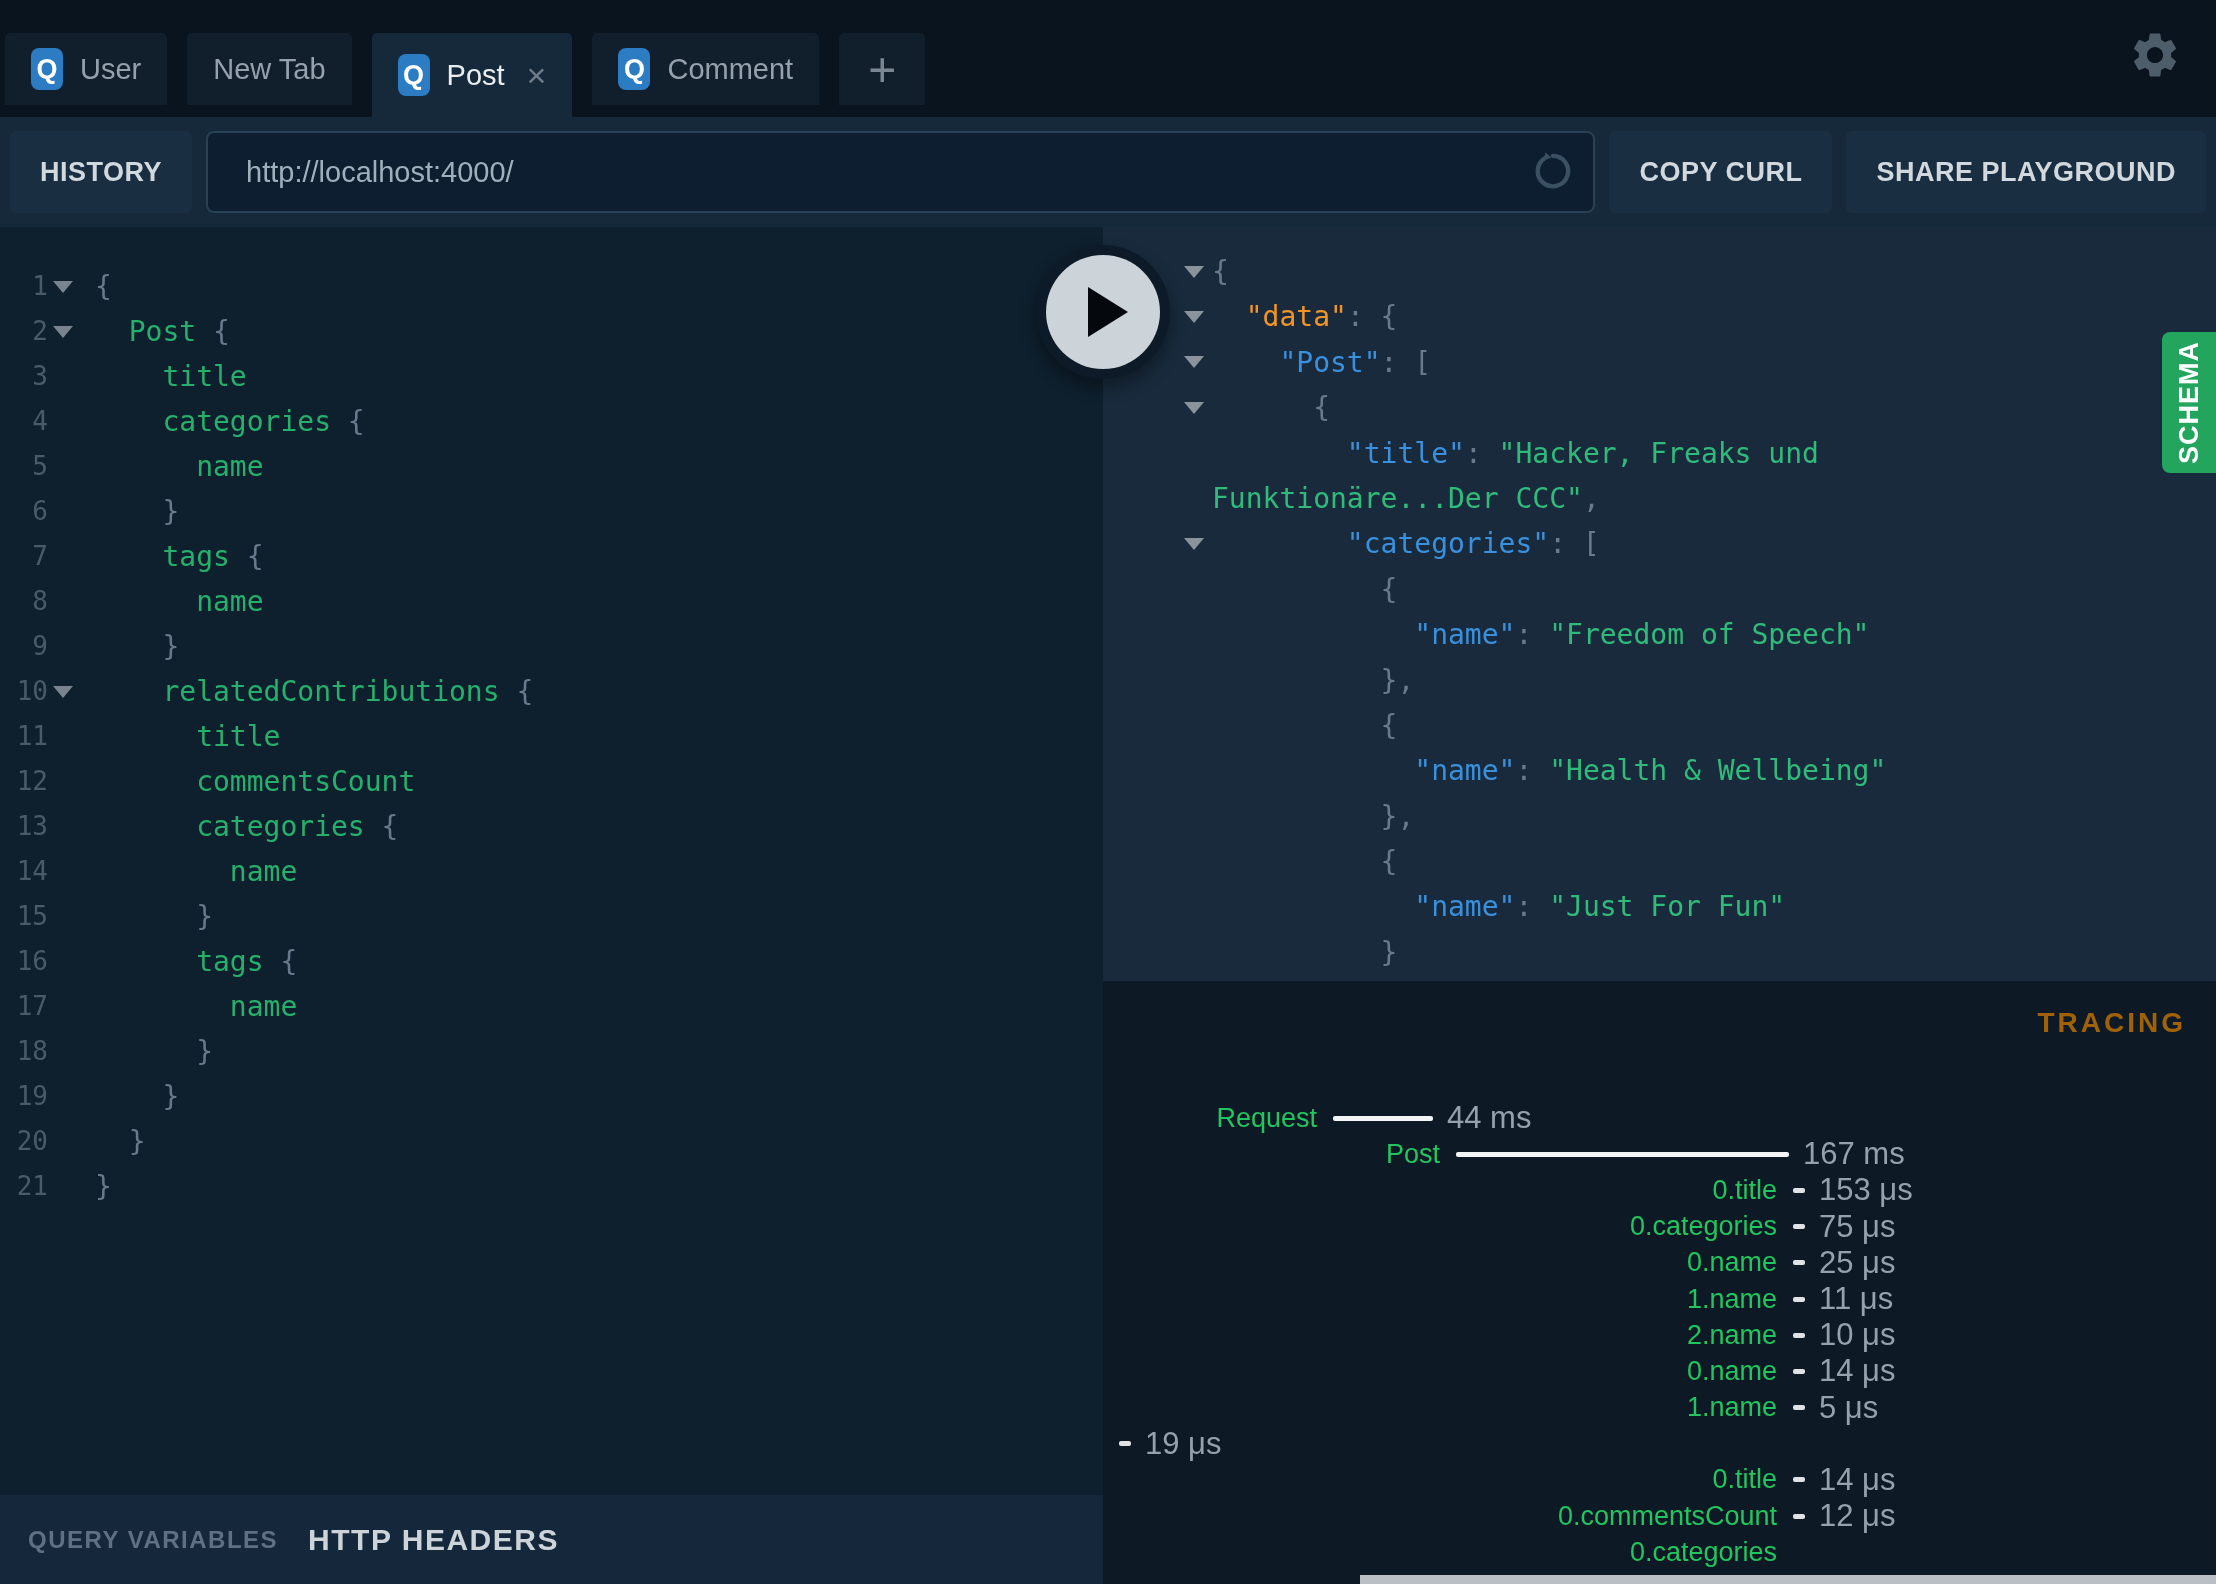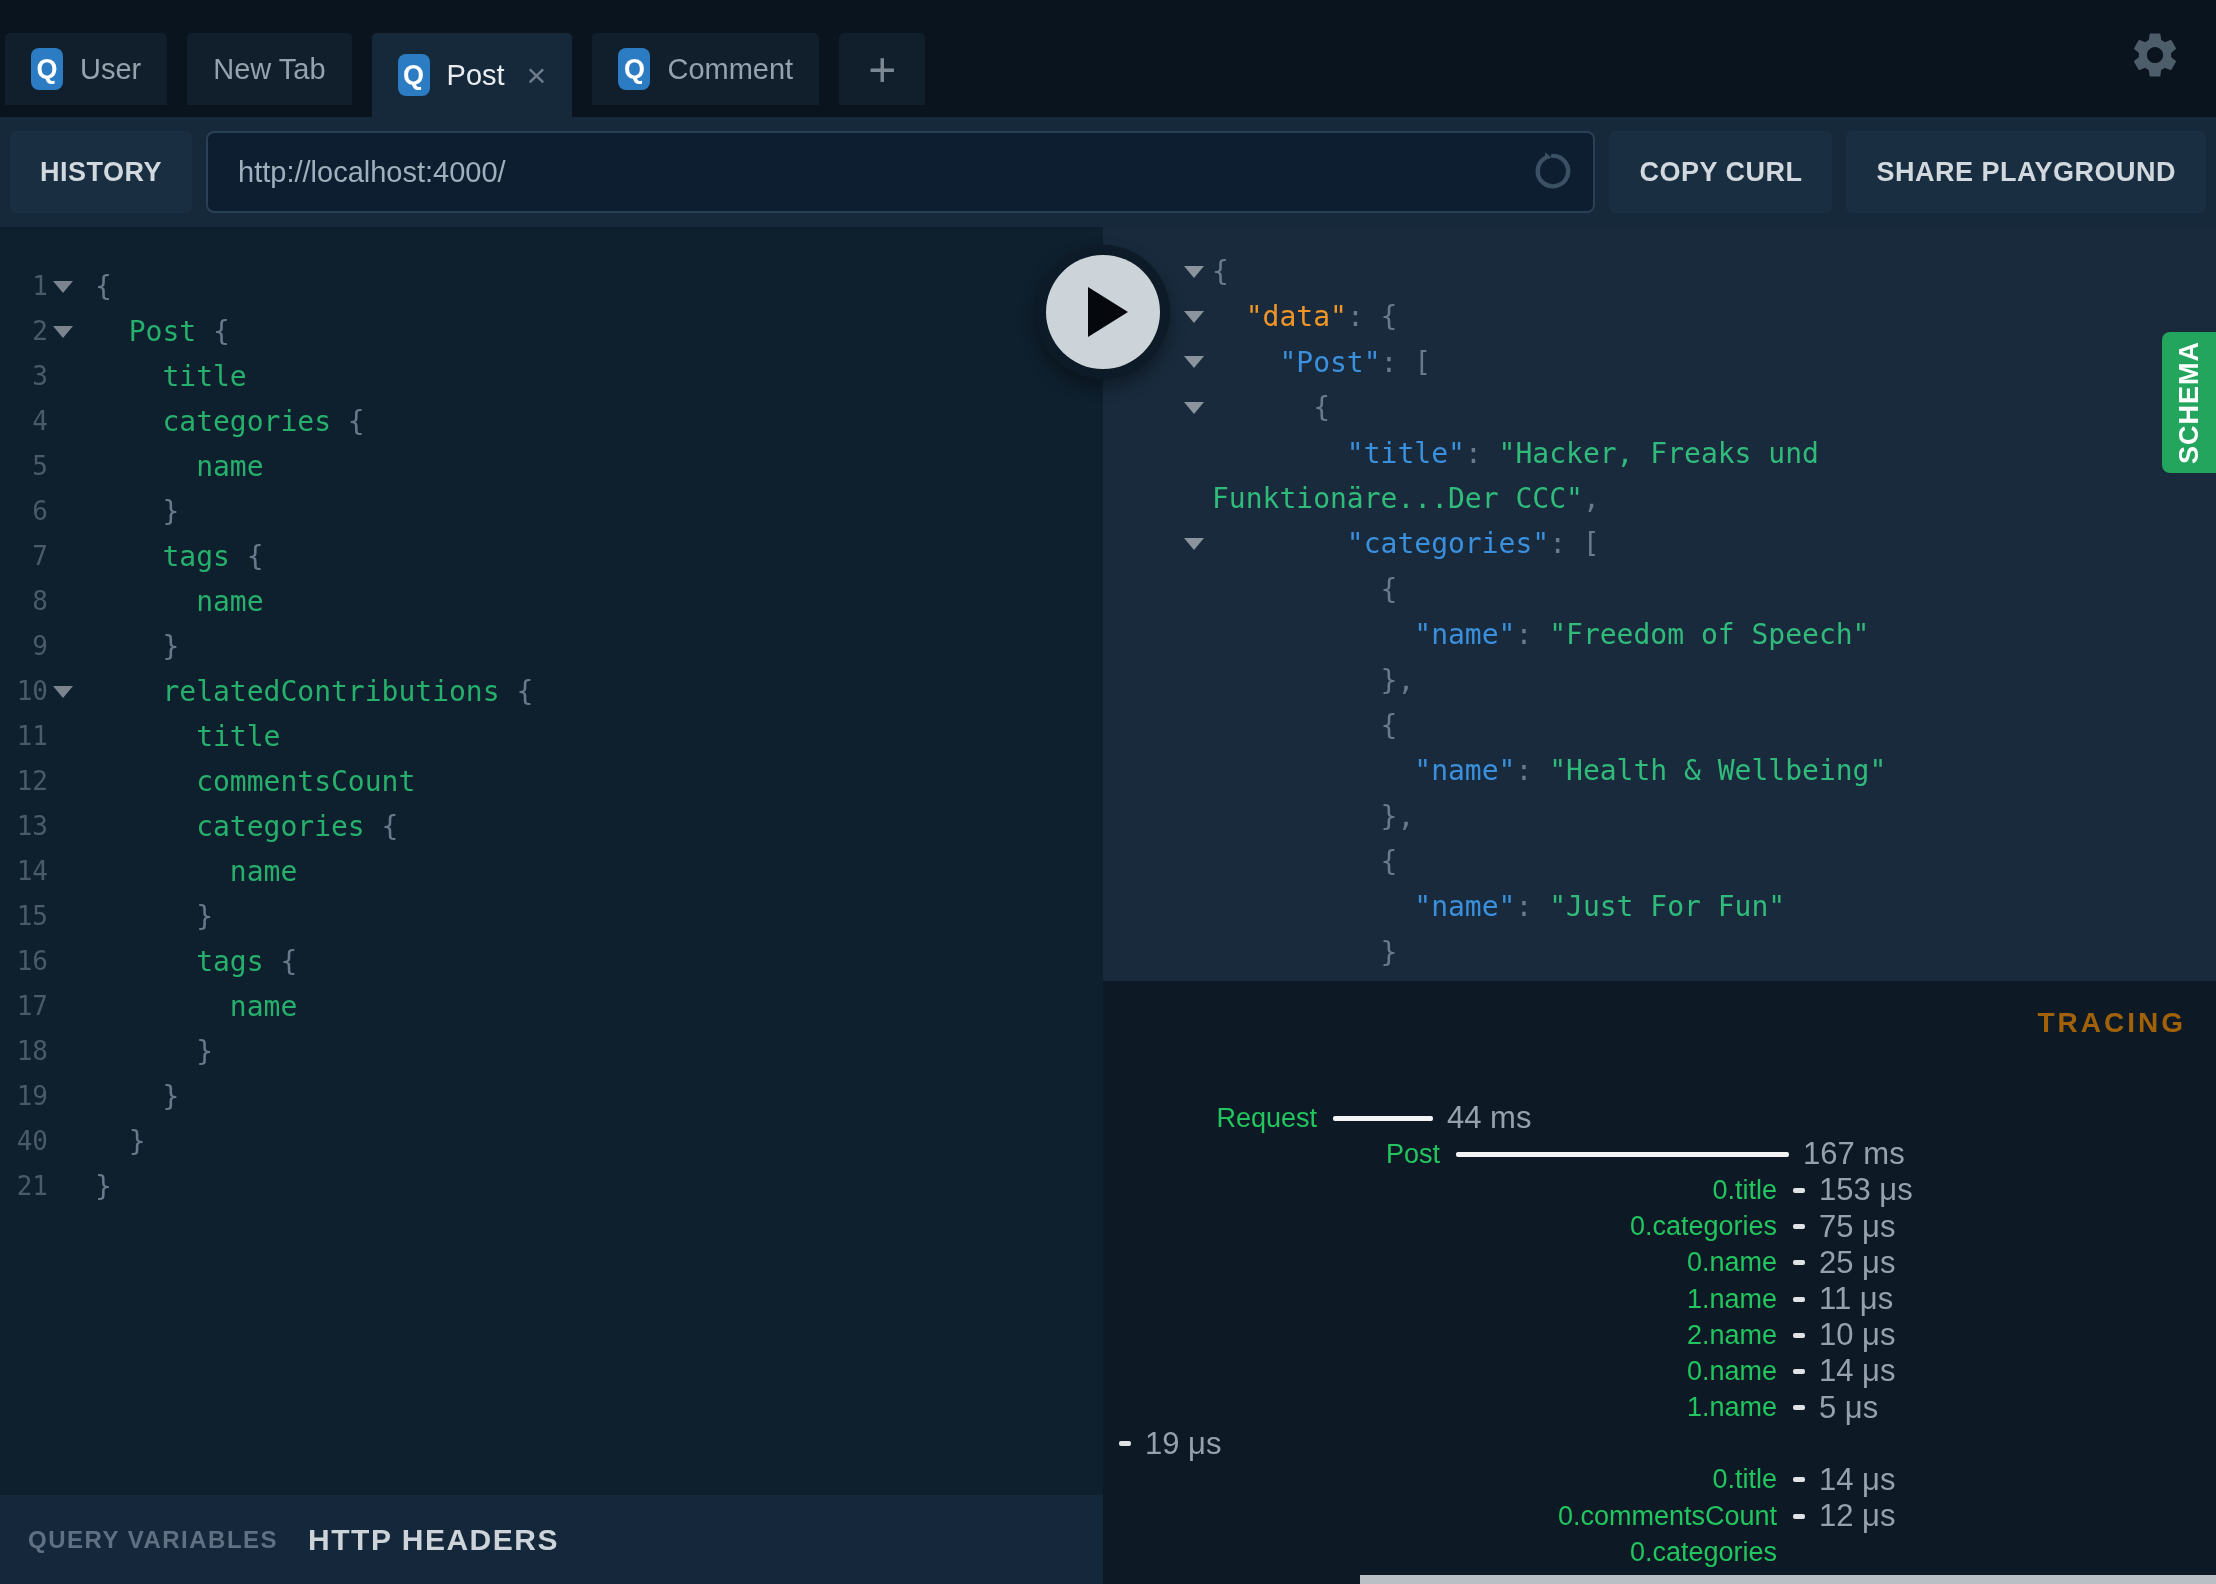--- a/index.html
+++ b/index.html
@@ -24,21 +24,21 @@
 
   
   .toolbar{position:absolute;left:0;top:117px;width:100%;height:110px;background:#16293b;
        display:flex;align-items:center;padding:0 10px;box-sizing:border-box;}
   .tb-btn{height:82px;padding:0 30px;margin-right:14px;background:#1a2e41;border-radius:6px;border:none;
        color:#d2d9de;font-size:27px;font-weight:600;letter-spacing:0.5px;display:flex;align-items:center;cursor:pointer;
        font-family:inherit;white-space:nowrap;}
   .url-wrap{flex:1;height:82px;margin-right:14px;background:#0c1e2f;border:2px solid #2a4054;border-radius:8px;
        display:flex;align-items:center;box-sizing:border-box;}
   .url-input{flex:1;background:transparent;border:none;outline:none;color:#9fb0bd;font-size:29px;
-       padding-left:30px;font-family:inherit;}
+       padding-left:38px;font-family:inherit;}
   .reload{width:44px;height:44px;margin-right:18px;color:#3c5064;cursor:pointer;}
   .reload svg{width:100%;height:100%;}
 
   
   .main{position:absolute;left:0;top:227px;width:2216px;height:1357px;}
   .left-pane{position:absolute;left:0;top:0;width:1103px;height:1268px;background:#0e1f2d;overflow:hidden;}
   .editor{padding-top:37px;}
   .ed-line{display:flex;height:45px;line-height:45px;font-family:"DejaVu Sans Mono","Liberation Mono",monospace;font-size:28px;}
   .gut-num{width:48px;text-align:right;color:#4b5a68;font-size:26px;flex:none;}
   .gut-arrow,.res-arrow{width:30px;flex:none;display:flex;align-items:center;justify-content:center;}
@@ -233,21 +233,21 @@
             <span class="gut-num">18</span>
             <span class="gut-arrow"></span>
             <pre class="code-text"><span class="tok-p">      }</span></pre>
           </div>
           <div class="ed-line">
             <span class="gut-num">19</span>
             <span class="gut-arrow"></span>
             <pre class="code-text"><span class="tok-p">    }</span></pre>
           </div>
           <div class="ed-line">
-            <span class="gut-num">40</span>
+            <span class="gut-num">20</span>
             <span class="gut-arrow"></span>
             <pre class="code-text"><span class="tok-p">  }</span></pre>
           </div>
           <div class="ed-line">
             <span class="gut-num">21</span>
             <span class="gut-arrow"></span>
             <pre class="code-text"><span class="tok-p">}</span></pre>
           </div>
         </div>
     </div>

